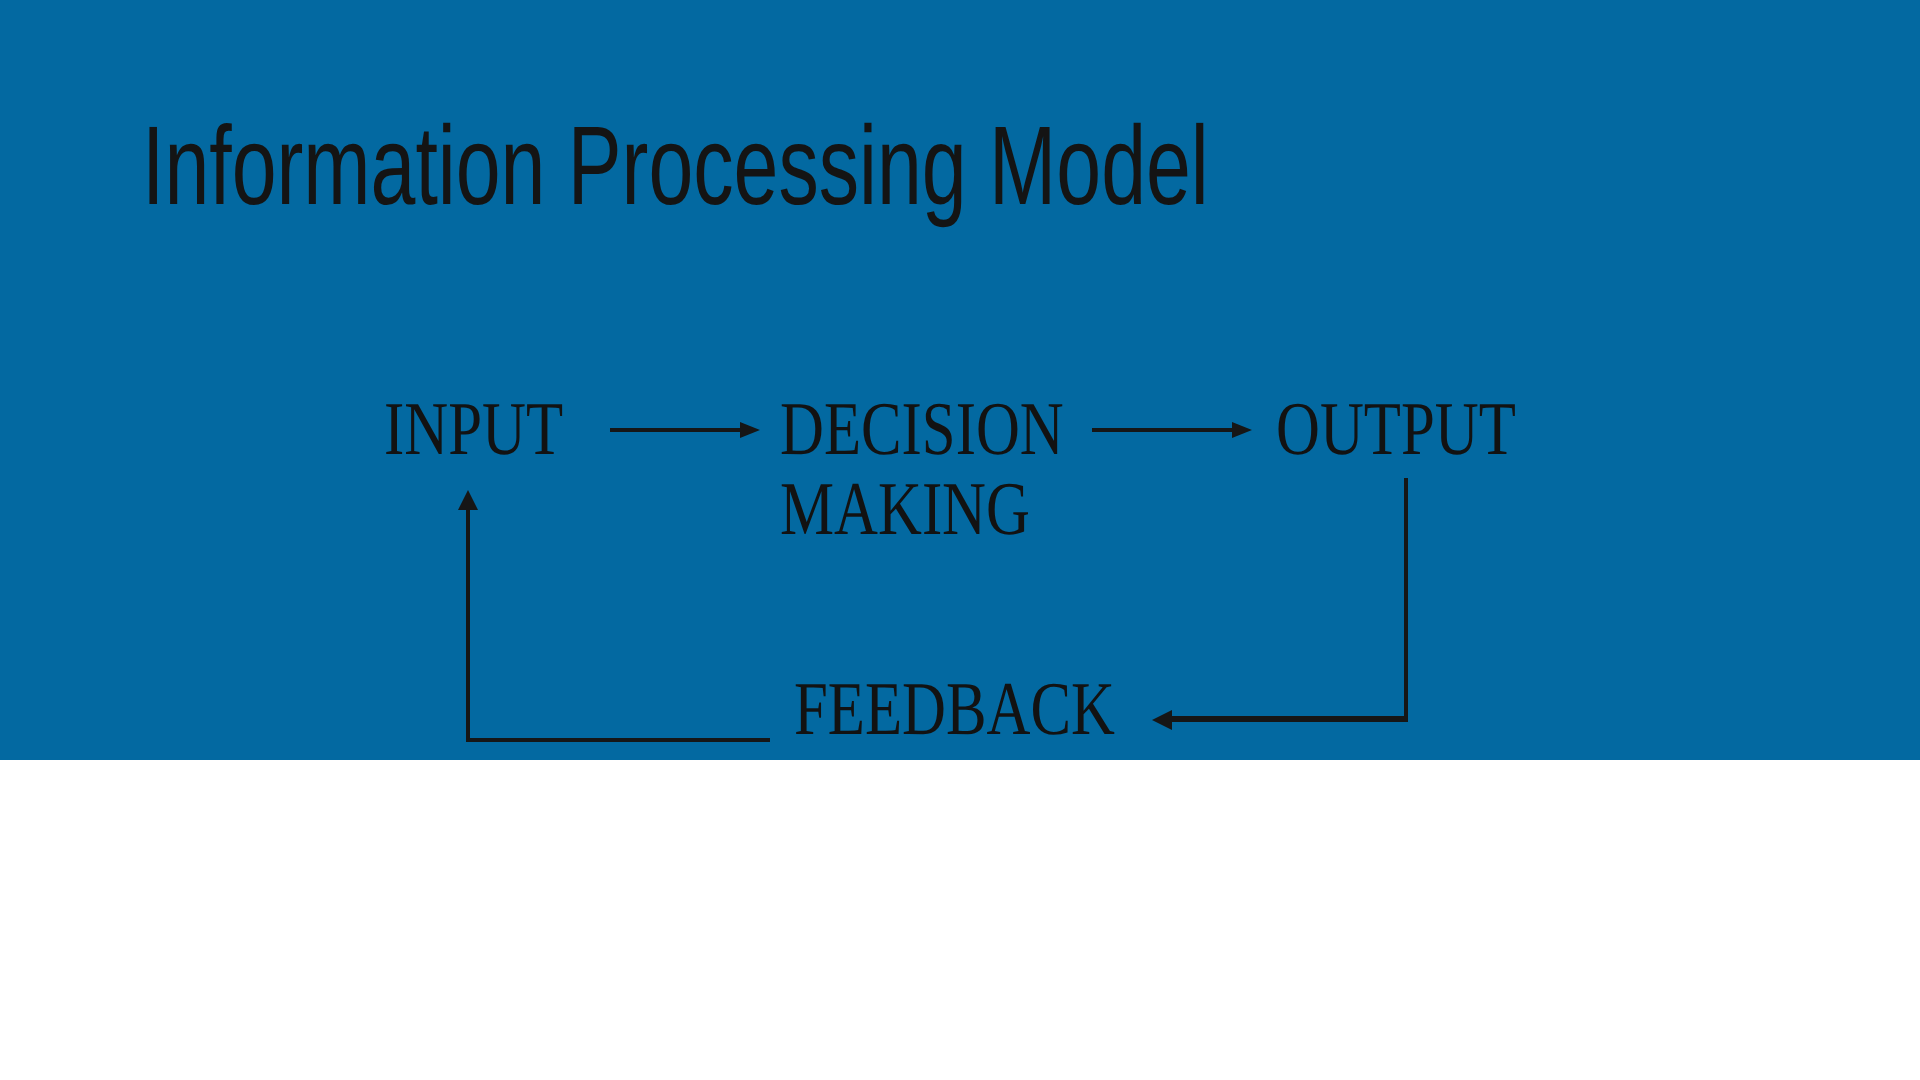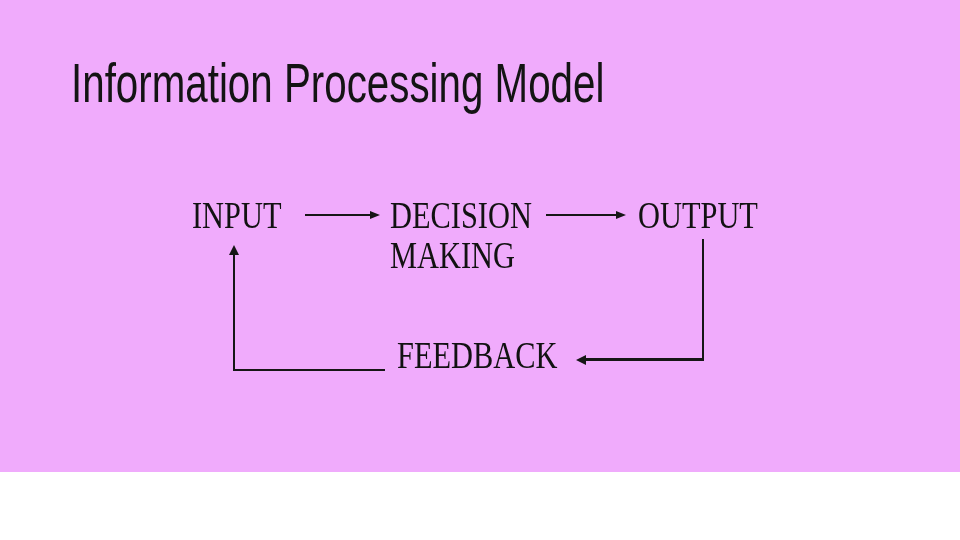--- a/index.html
+++ b/index.html
@@ -5,22 +5,22 @@
   html, body { margin: 0; padding: 0; }
   body {
     width: 960px; height: 540px;
     background: #ffffff;
     overflow: hidden;
     position: relative;
     font-family: "Liberation Sans", sans-serif;
   }
   .slide {
     position: absolute; left: 0; top: 0;
-    width: 960px; height: 472px;
-    background: #f0abfc;
+    width: 960px; height: 380px;
+    background: #0369a1;
   }
   .slide-title {
     position: absolute;
     left: 71px; top: 55px;
     font: 400 56px/1 "Liberation Sans", sans-serif;
     color: #141414;
     white-space: nowrap;
     transform: scaleX(0.72);
     transform-origin: 0 0;
   }

